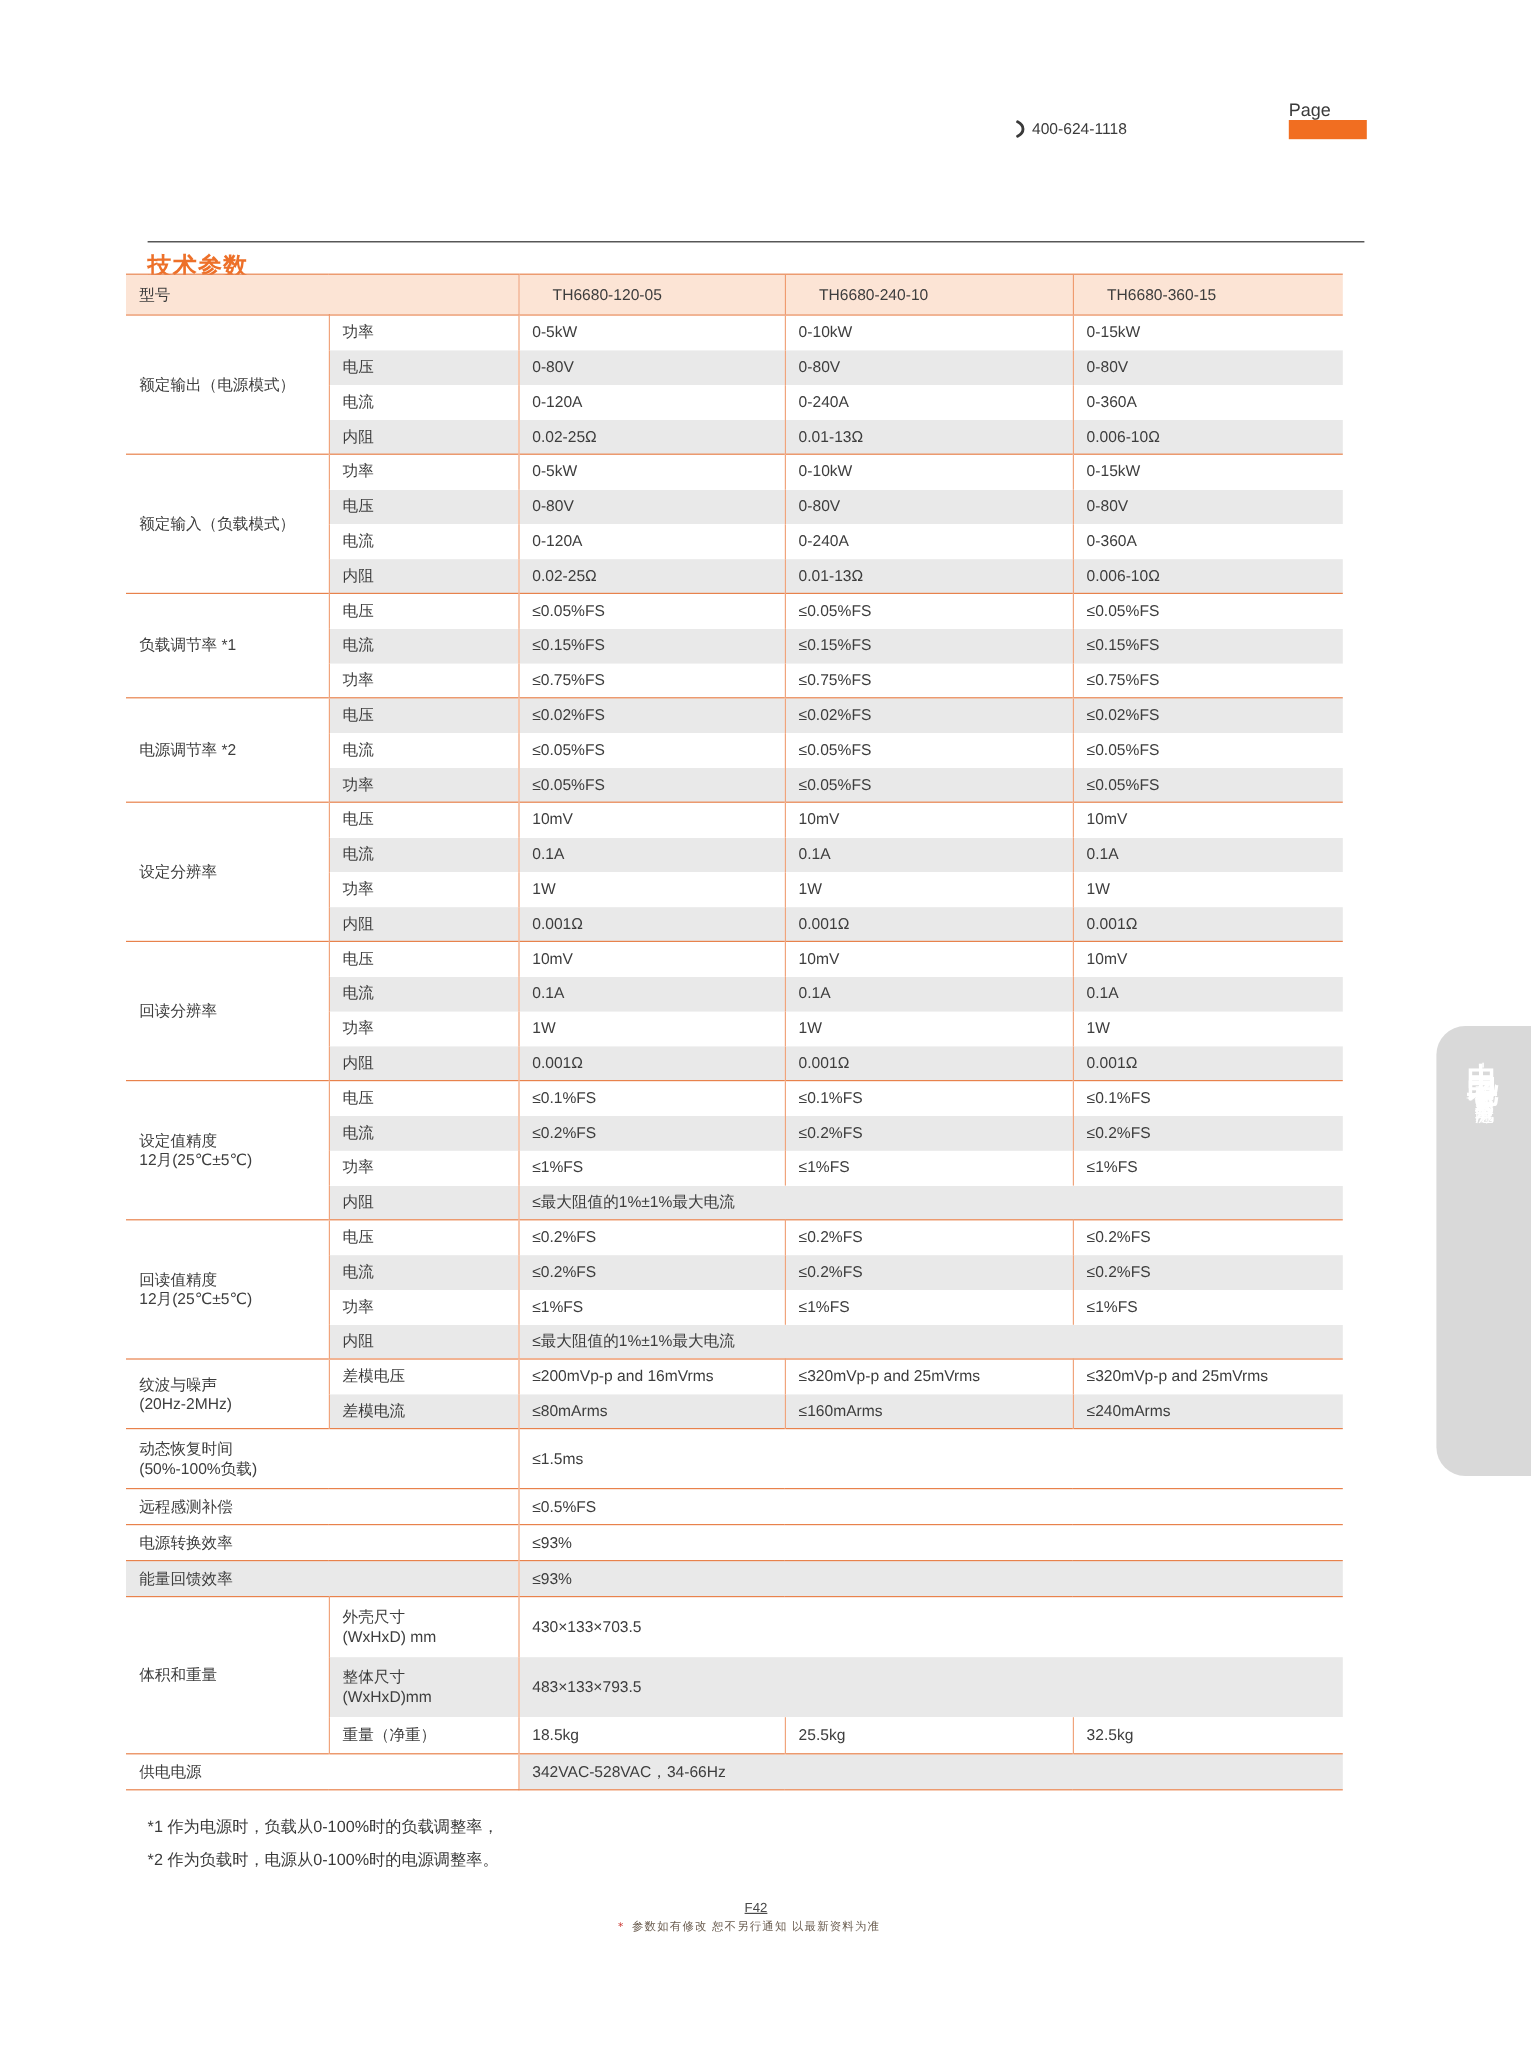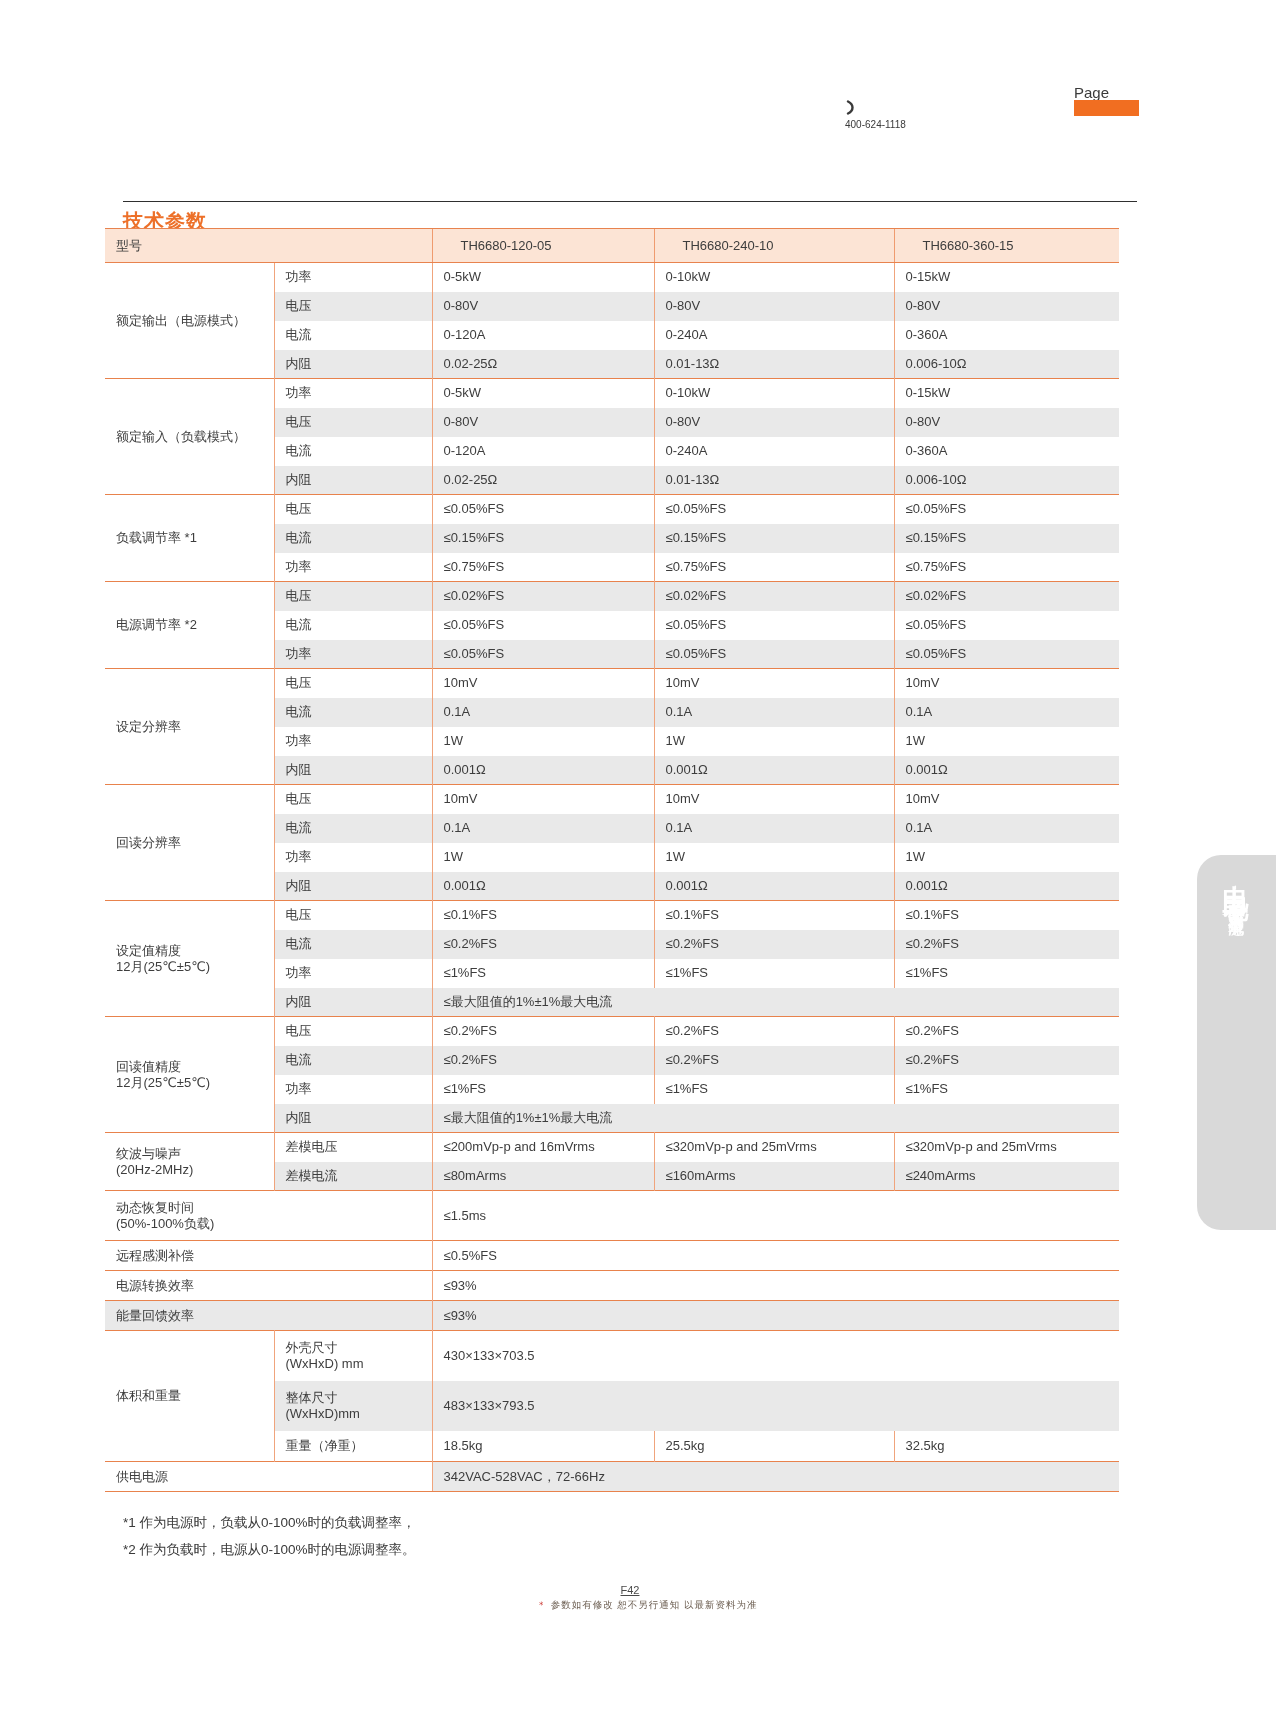--- a/index.html
+++ b/index.html
@@ -3,21 +3,21 @@
 <meta charset="utf-8">
 <style>
   html,body{margin:0;padding:0;}
   body{
     width:1276px;height:1719px;position:relative;background:#ffffff;
     font-family:"Liberation Sans","DejaVu Sans",sans-serif;color:#3d3d3d;
     overflow:hidden;
   }
   .page-label{position:absolute;left:1074px;top:84px;font-size:15px;color:#3a3a3a;}
   .page-bar{position:absolute;left:1074px;top:100px;width:65px;height:16px;background:#f16e21;}
-  .phone{position:absolute;left:845px;top:100px;font-size:10px;color:#3a3a3a;display:flex;align-items:flex-start;gap:4px;flex-direction:column;}
+  .phone{position:absolute;left:845px;top:100px;font-size:13px;color:#3a3a3a;display:flex;align-items:flex-end;gap:4px;}
   .doc-title{position:absolute;left:123px;top:160px;font-size:20px;font-weight:bold;color:#ed7029;letter-spacing:1px;margin-top:48px;}
   .title-rule{position:absolute;left:123px;top:201px;width:1014px;height:0;border-top:1.6px solid #2f2f2f;}
 
   .spec-wrap{position:absolute;left:105px;top:228px;width:1014px;}
   table.spec{border-collapse:collapse;table-layout:fixed;width:1014px;font-size:13px;color:#3d3d3d;}
   table.spec td{padding:2px 11px;vertical-align:middle;line-height:1.22;overflow:hidden;}
   table.spec thead tr{height:34px;}
   table.spec thead td{
     background:#fce4d5;
     border-top:1.6px solid #e8834e;border-bottom:1.6px solid #e8834e;
@@ -28,21 +28,21 @@
   table.spec tbody td:last-child{border-right:none;}
   table.spec tbody tr.top td{border-top:1.8px solid #e8824c;}
   table.spec tbody tr.bottom td{border-bottom:1.8px solid #e8824c;}
   td.bg-w{background:#ffffff;}
   td.bg-g{background:#e9e9e9;}
 
   .footnote{position:absolute;left:123px;font-size:13.5px;color:#3a3a3a;}
   .fn1{top:1514px;}
   .fn2{top:1541px;}
   .page-code{position:absolute;left:123px;top:1584px;width:1014px;text-align:center;font-size:11px;color:#4a4a4a;text-decoration:underline;}
-  .bottom-note{position:absolute;left:140px;top:1599px;width:1014px;text-align:center;font-size:9.5px;color:#6a5c4f;letter-spacing:1px;}
+  .bottom-note{position:absolute;left:116px;top:1599px;width:1014px;text-align:center;font-size:9.5px;color:#6a5c4f;letter-spacing:1px;}
   .bottom-note .star{color:#c9312b;}
 
   .side-tab{
     position:absolute;left:1197px;top:855px;width:79px;height:375px;
     background:#d9d9d9;border-radius:24px 0 0 24px;
     display:flex;justify-content:center;padding-top:10px;box-sizing:border-box;
   }
   .tab-text{writing-mode:vertical-rl;color:#ffffff;white-space:nowrap;}
   .tab-text .t1{font-size:26px;font-weight:bold;letter-spacing:5px;}
   .tab-text .t2{font-size:16px;letter-spacing:1.5px;}
@@ -307,21 +307,21 @@
           <td colspan="3" class="bg-g">483×133×793.5</td>
         </tr>
         <tr class="" style="height: 31px;">
           <td class="bg-w">重量（净重）</td>
           <td class="bg-w">18.5kg</td>
           <td class="bg-w">25.5kg</td>
           <td class="bg-w">32.5kg</td>
         </tr>
         <tr class="top bottom" style="height: 30px;">
           <td colspan="2" class="bg-w">供电电源</td>
-          <td colspan="3" class="bg-g">342VAC-528VAC，72-66Hz</td>
+          <td colspan="3" class="bg-g">342VAC-528VAC，34-66Hz</td>
         </tr>
       </tbody>
   </table>
 </div>
 
 <div class="footnote fn1">*1 作为电源时，负载从0-100%时的负载调整率，</div>
 <div class="footnote fn2">*2 作为负载时，电源从0-100%时的电源调整率。</div>
 
 <div class="page-code">F42</div>
 <div class="bottom-note"><span class="star">＊</span> <span>参数如有修改  恕不另行通知  以最新资料为准</span></div>

